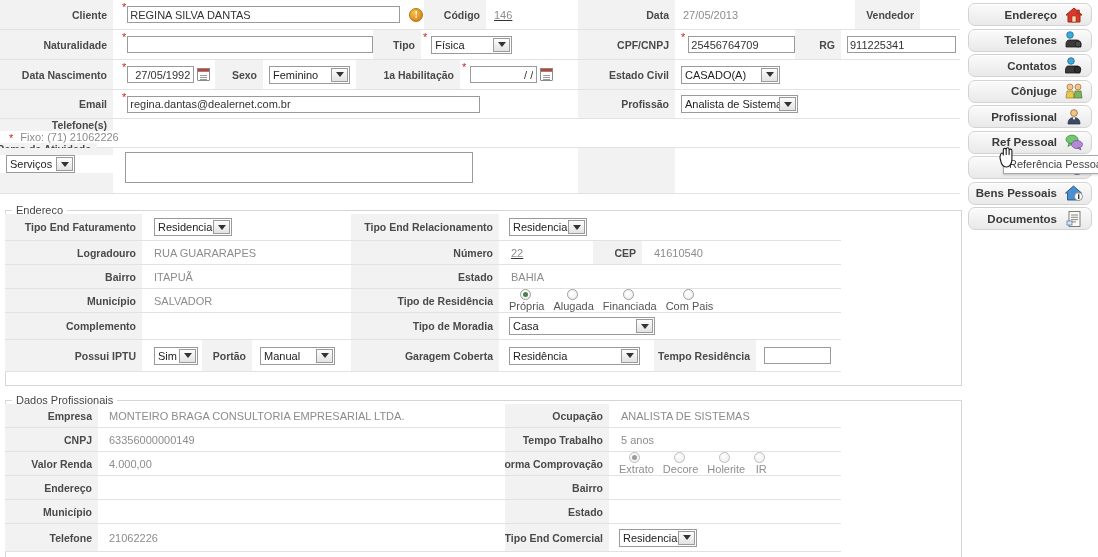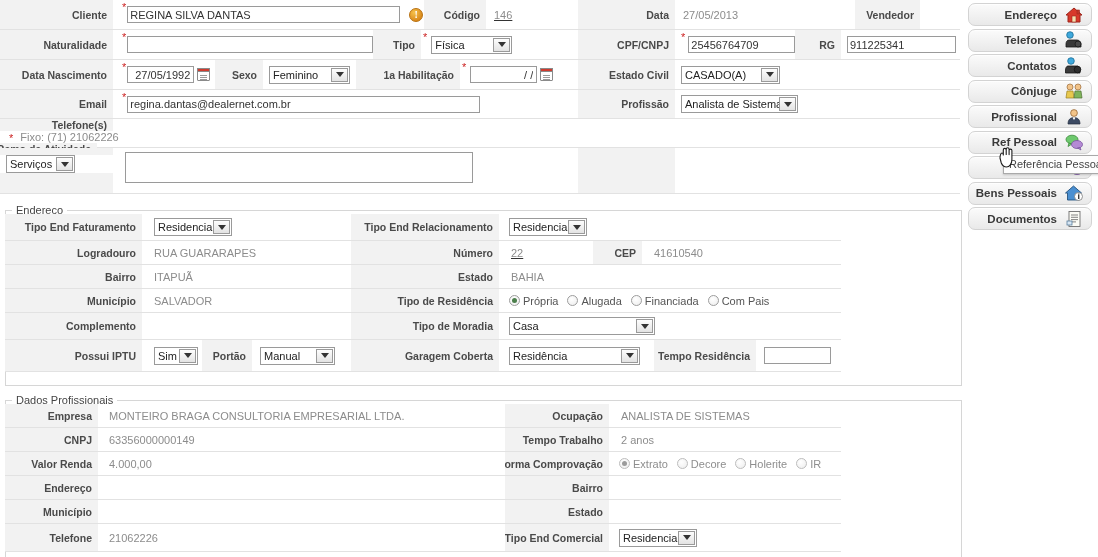--- a/index.html
+++ b/index.html
@@ -65,21 +65,21 @@
 
   .warn{
     width:14px;height:14px;border-radius:50%;
     background:radial-gradient(circle at 35% 30%, #f6c14a, #d9881a 75%);
     border:1px solid #b8700f;box-sizing:border-box;
     display:inline-flex;align-items:center;justify-content:center;
     color:#fff;font-weight:bold;font-size:10px;line-height:10px;
     font-family:"Liberation Serif", serif;
   }
 
-  .radio{display:inline-flex;align-items:center;margin-right:9px;font-size:11px;color:#555;}
+  .radio{display:inline-flex;align-items:center;margin-right:9px;font-size:11px;color:#555;flex-direction:column;}
   .radio .dot{
     width:11px;height:11px;border-radius:50%;border:1px solid #9d9d9d;
     background:radial-gradient(circle at 40% 35%, #ffffff, #ececec);
     box-sizing:border-box;margin-right:3px;display:inline-flex;
     align-items:center;justify-content:center;flex:0 0 auto;
   }
   .radio.on .dot:after{content:"";width:5px;height:5px;border-radius:50%;background:#4b7f4b;}
   .radio.pale{color:#8e8e8e;}
   .radio.pale .dot{border-color:#bdbdbd;}
   .radio.pale.on .dot:after{background:#9b9b9b;}
@@ -401,21 +401,21 @@
         </div>
       </div>
 
       <div class="frow" style="height:23px;">
         <div class="lbl" style="width:93px;">CNPJ</div>
         <div class="val" style="width:407px;padding-left:9px;">
           <span class="ro">63356000000149</span>
         </div>
         <div class="lbl" style="width:104px;">Tempo Trabalho</div>
         <div class="val" style="width:232px;padding-left:10px;">
-          <span class="ro">2 anos</span>
+          <span class="ro">5 anos</span>
         </div>
       </div>
 
       <div class="frow" style="height:23px;">
         <div class="lbl" style="width:93px;">Valor Renda</div>
         <div class="val" style="width:407px;padding-left:9px;">
           <span class="ro">4.000,00</span>
         </div>
         <div class="lbl" style="width:104px;">Forma Comprovação</div>
         <div class="val" style="width:232px;padding-left:10px;">

